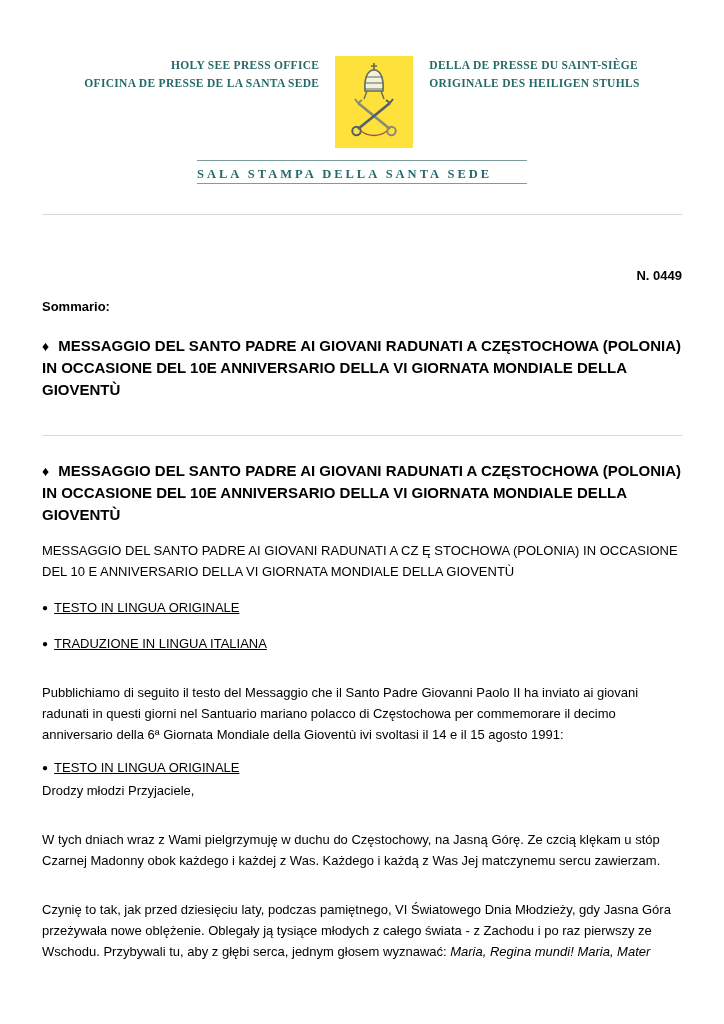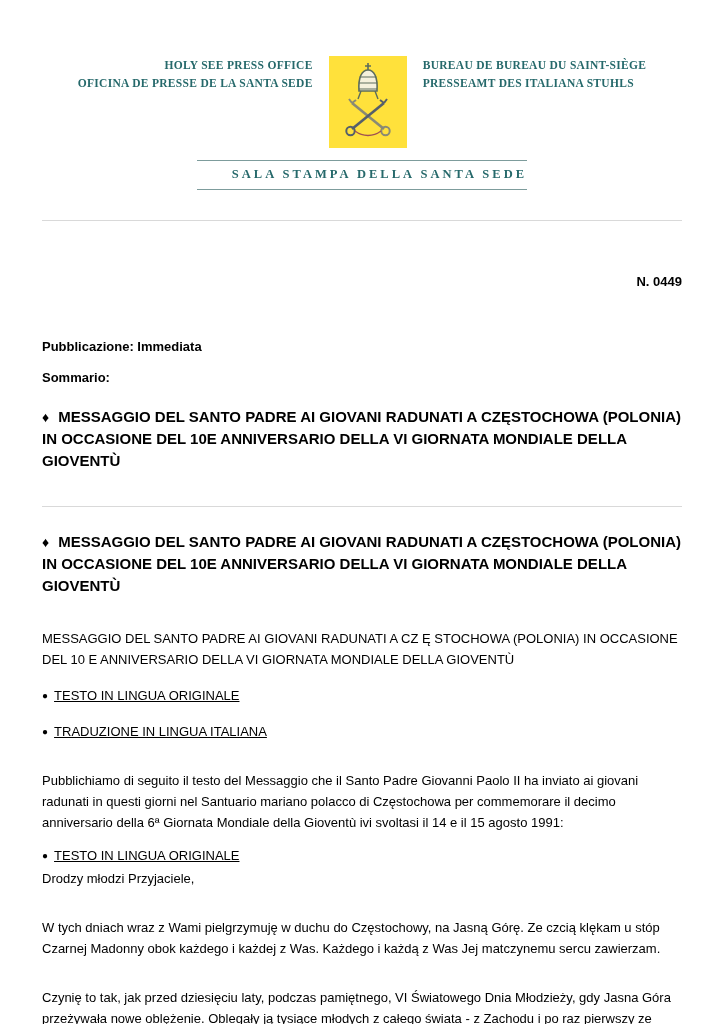--- a/index.html
+++ b/index.html
@@ -9,40 +9,40 @@
 
   
   .header { padding-top:56px; display:flex; justify-content:center; align-items:flex-start; gap:16px; }
   .hdr-text { font-family:"Liberation Serif", serif; font-weight:bold; font-size:11.5px;
               color:#26696b; line-height:1.6; letter-spacing:0.3px; white-space:nowrap; }
   .hdr-left { text-align:right; }
   .hdr-right { text-align:left; }
   .crest-box { width:78px; height:92px; background:#ffe13b; display:flex; align-items:center; justify-content:center; flex:0 0 auto; }
 
   .banner-wrap { display:flex; justify-content:center; margin-top:12px; }
-  .banner { width:330px; text-align:right; border-top:1px solid #7d9c9c; border-bottom:1px solid #7d9c9c;
-            padding:6px 0 7px; font-family:"Liberation Serif", serif; font-weight:bold;
+  .banner { width:330px; text-align:left; border-top:1px solid #7d9c9c; border-bottom:1px solid #7d9c9c;
+            padding:6px 0 1px; font-family:"Liberation Serif", serif; font-weight:bold;
             font-size:12.5px; letter-spacing:3px; color:#26696b; white-space:nowrap; }
 
   .rule { border:none; border-top:1px solid #d9d9d9; margin-left:42px; margin-right:42px; }
   .rule-top { margin-top:30px; }
   .rule-mid { margin-top:34px; }
 
   
   .content { padding:0 42px; font-size:13px; line-height:21px; }
   .doc-number { text-align:right; font-weight:bold; margin-top:50px; }
   .date-line { font-weight:bold; margin-top:4px; }
   .pub-line { font-weight:bold; margin-top:44px; }
   .sommario-line { font-weight:bold; margin-top:10px; }
 
   .summary-item { margin-top:18px; font-weight:bold; font-size:15px; line-height:22px; }
   .diamond { margin-right:9px; font-size:14px; }
 
   .article-title { font-weight:bold; font-size:15px; line-height:22px; margin-top:24px; }
-  .article-subtitle { margin-top:31px; }
+  .article-subtitle { margin-top:14px; }
 
   .link-line { margin-top:15px; font-weight:normal; font-size:13px; }
   .dot-bullet { font-size:10px; margin-right:6px; vertical-align:1px; }
   .link-text { text-decoration:underline; cursor:pointer; }
 
   .para { margin-top:28px; }
   .salutation { margin-top:2px; }
   .italic { font-style:italic; }
 </style>
 </head>
@@ -75,36 +75,35 @@
 
           <circle cx="46.5" cy="70" r="4.2" stroke="#8a8a74" stroke-width="2" fill="none"></circle>
           <circle cx="11.5" cy="70" r="4.2" stroke="#555f6b" stroke-width="2" fill="none"></circle>
 
           <path d="M16 70 C24 76 34 76 42 70" stroke="#a05252" stroke-width="1.3" fill="none"></path>
         </svg>
       </span>
     </div>
 
     <div class="hdr-text hdr-right">
-      <div>BUREAU DE BUREAU DU SAINT-SIÈGE</div>
-      <div>PRESSEAMT DES ITALIANA STUHLS</div>
+      <div>DELLA DE PRESSE DU SAINT-SIÈGE</div>
+      <div>ORIGINALE DES HEILIGEN STUHLS</div>
     </div>
   </div>
 
   <div class="banner-wrap">
     <div class="banner">SALA STAMPA DELLA SANTA SEDE</div>
   </div>
 
   <hr class="rule rule-top">
 
   <div class="content">
 
     <div class="doc-number">N. 0449</div>
 
-    <div class="pub-line">Pubblicazione: Immediata</div>
     <div class="sommario-line">Sommario:</div>
 
     <div class="summary-item">
       <span class="diamond">♦</span><span>MESSAGGIO DEL SANTO PADRE AI GIOVANI RADUNATI A CZĘSTOCHOWA (POLONIA) IN OCCASIONE DEL 10E ANNIVERSARIO DELLA VI GIORNATA MONDIALE DELLA GIOVENTÙ</span>
     </div>
 
     <hr class="rule rule-mid" style="margin-left:0;margin-right:0;">
 
     <div class="article-title">
       <span class="diamond">♦</span><span>MESSAGGIO DEL SANTO PADRE AI GIOVANI RADUNATI A CZĘSTOCHOWA (POLONIA) IN OCCASIONE DEL 10E ANNIVERSARIO DELLA VI GIORNATA MONDIALE DELLA GIOVENTÙ</span>

